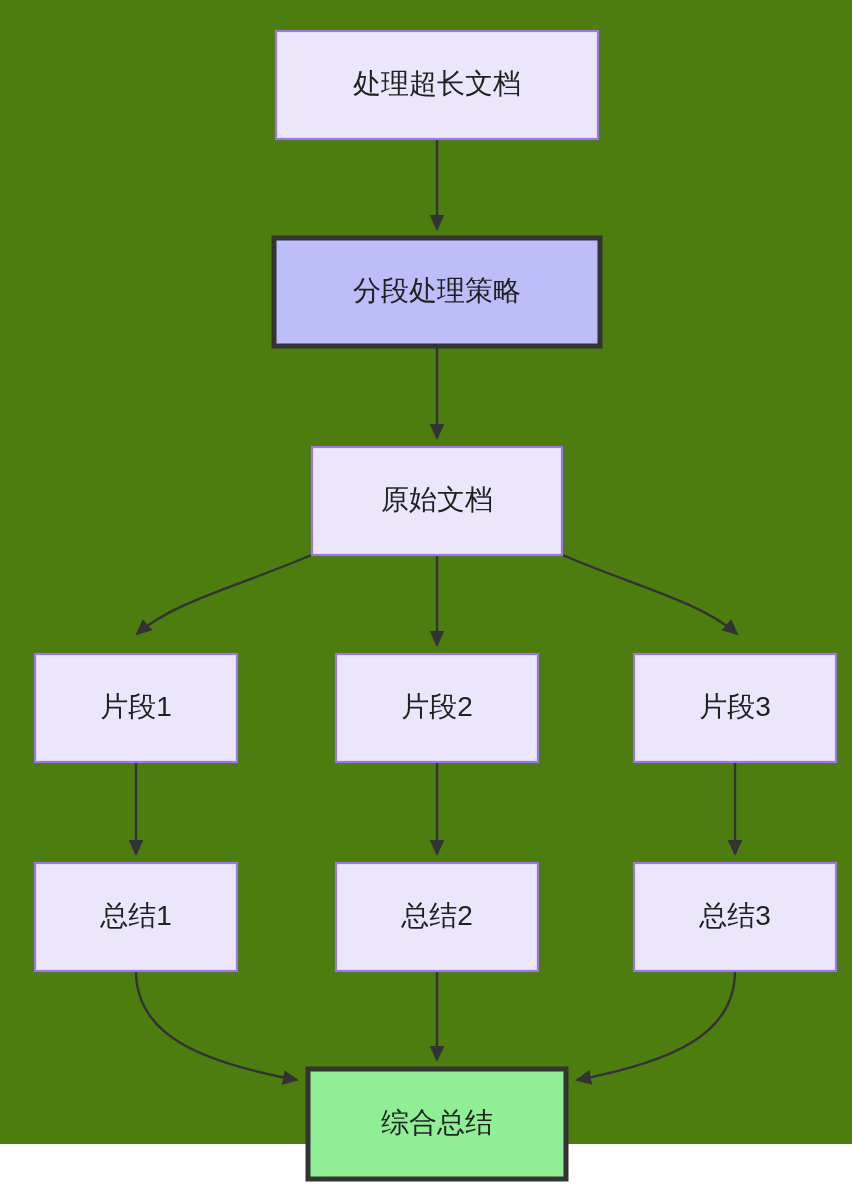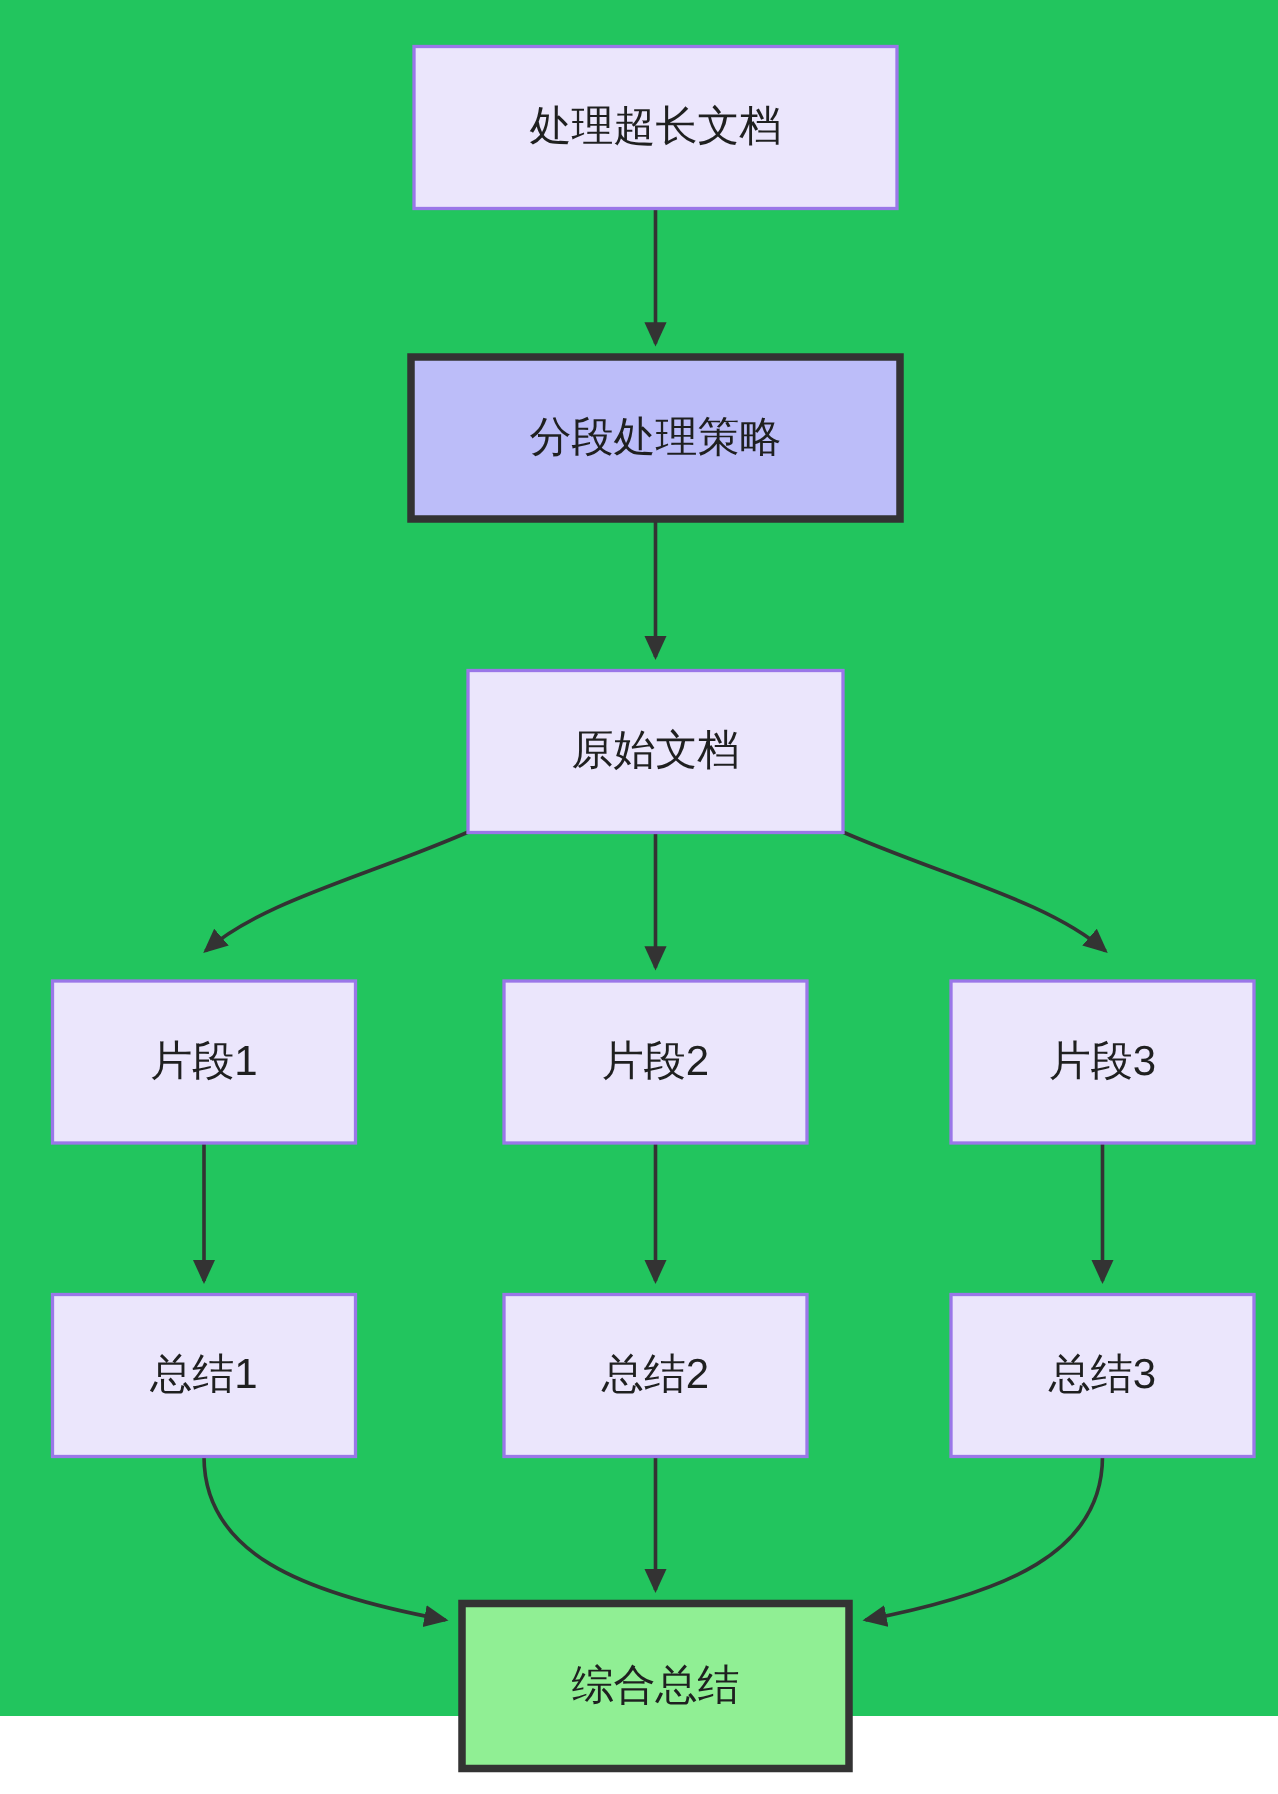--- a/index.html
+++ b/index.html
@@ -10,21 +10,21 @@
   body {
     width: 852px;
     height: 1196px;
     font-family: "Liberation Sans", "DejaVu Sans", sans-serif;
     overflow: hidden;
   }
   #flow-root {
     position: relative;
     width: 852px;
     height: 1144px;
-    background: #22c55e;
+    background: #4d7c0f;
   }
   svg.flow-canvas {
     position: absolute;
     left: 0;
     top: 0;
     width: 852px;
     height: 1196px;
     display: block;
   }
   .node-rect-default {

